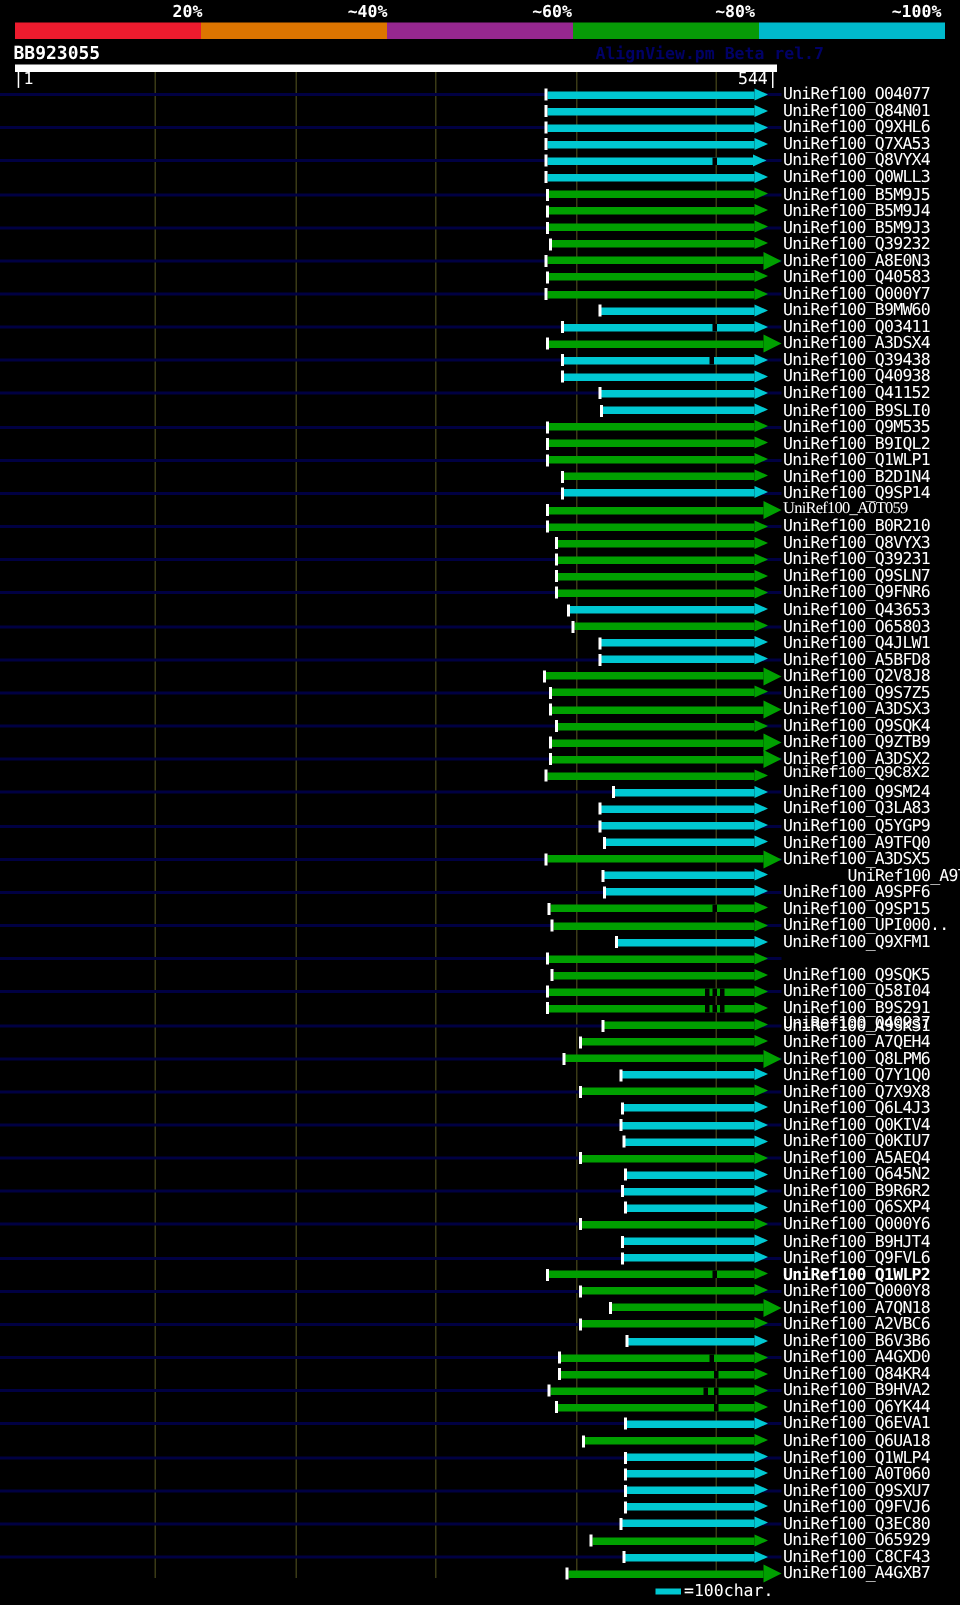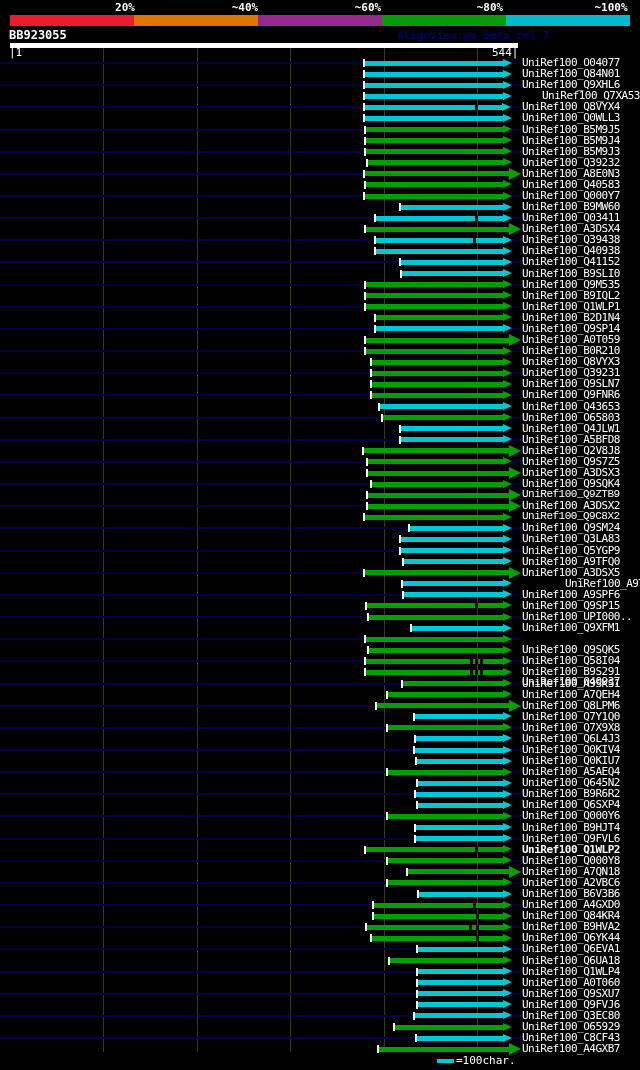--- a/index.html
+++ b/index.html
@@ -65,21 +65,21 @@
       <div class="arrow" style="left: 503.4px; top: 69.6px; border-top: 4.5px solid transparent; border-bottom: 4.5px solid transparent; border-left: 9px solid rgb(0, 200, 210);"></div>
       <div class="hitlabel" style="top: 68.1px;">UniRef100_Q84N01</div>
       <div class="rowline" style="top: 84.2px; width: 521px; background: rgb(0, 0, 66);"></div>
       <div class="bar" style="left: 364.9px; width: 138.5px; top: 82.7px; background: rgb(0, 200, 210);"></div>
       <div class="tick" style="left: 363.4px; top: 81.2px;"></div>
       <div class="arrow" style="left: 503.4px; top: 80.7px; border-top: 4.5px solid transparent; border-bottom: 4.5px solid transparent; border-left: 9px solid rgb(0, 200, 210);"></div>
       <div class="hitlabel" style="top: 79.2px;">UniRef100_Q9XHL6</div>
       <div class="bar" style="left: 364.9px; width: 138.5px; top: 93.7px; background: rgb(0, 200, 210);"></div>
       <div class="tick" style="left: 363.4px; top: 92.2px;"></div>
       <div class="arrow" style="left: 503.4px; top: 91.7px; border-top: 4.5px solid transparent; border-bottom: 4.5px solid transparent; border-left: 9px solid rgb(0, 200, 210);"></div>
-      <div class="hitlabel" style="top: 90.2px; margin-left: 20px;">UniRef100_Q7XA53</div>
+      <div class="hitlabel" style="top: 90.2px;">UniRef100_Q7XA53</div>
       <div class="rowline" style="top: 106.3px; width: 521px; background: rgb(0, 0, 66);"></div>
       <div class="bar" style="left: 364.9px; width: 136.7px; top: 104.8px; background: rgb(0, 200, 210);"></div>
       <div class="tick" style="left: 363.4px; top: 103.3px;"></div>
       <div class="gapmark" style="left: 475px; top: 104.8px;"></div>
       <div class="arrow" style="left: 501.5px; top: 102.8px; border-top: 4.5px solid transparent; border-bottom: 4.5px solid transparent; border-left: 9px solid rgb(0, 200, 210);"></div>
       <div class="hitlabel" style="top: 101.3px;">UniRef100_Q8VYX4</div>
       <div class="bar" style="left: 364.9px; width: 138.5px; top: 115.9px; background: rgb(0, 200, 210);"></div>
       <div class="tick" style="left: 363.4px; top: 114.4px;"></div>
       <div class="arrow" style="left: 503.4px; top: 113.9px; border-top: 4.5px solid transparent; border-bottom: 4.5px solid transparent; border-left: 9px solid rgb(0, 200, 210);"></div>
       <div class="hitlabel" style="top: 112.4px;">UniRef100_Q0WLL3</div>
@@ -167,21 +167,21 @@
       <div class="arrow" style="left: 503.4px; top: 313.3px; border-top: 4.5px solid transparent; border-bottom: 4.5px solid transparent; border-left: 9px solid rgb(0, 160, 0);"></div>
       <div class="hitlabel" style="top: 311.8px;">UniRef100_B2D1N4</div>
       <div class="rowline" style="top: 327.9px; width: 521px; background: rgb(0, 0, 66);"></div>
       <div class="bar" style="left: 375.1px; width: 128.3px; top: 326.4px; background: rgb(0, 200, 210);"></div>
       <div class="tick" style="left: 373.6px; top: 324.9px;"></div>
       <div class="arrow" style="left: 503.4px; top: 324.4px; border-top: 4.5px solid transparent; border-bottom: 4.5px solid transparent; border-left: 9px solid rgb(0, 200, 210);"></div>
       <div class="hitlabel" style="top: 322.9px;">UniRef100_Q9SP14</div>
       <div class="bar" style="left: 365.8px; width: 143px; top: 337.5px; background: rgb(0, 160, 0);"></div>
       <div class="tick" style="left: 364.3px; top: 336px;"></div>
       <div class="arrow" style="left: 508.8px; top: 334px; border-top: 6px solid transparent; border-bottom: 6px solid transparent; border-left: 12px solid rgb(0, 160, 0);"></div>
-      <div class="hitlabel" style="top: 334px;">UniRef100_A0T059</div>
+      <div class="hitlabel" style="top: 334px; font-family: Liberation Serif, serif;">UniRef100_A0T059</div>
       <div class="rowline" style="top: 350.1px; width: 521px; background: rgb(0, 0, 66);"></div>
       <div class="bar" style="left: 365.8px; width: 137.6px; top: 348.6px; background: rgb(0, 160, 0);"></div>
       <div class="tick" style="left: 364.3px; top: 347.1px;"></div>
       <div class="arrow" style="left: 503.4px; top: 346.6px; border-top: 4.5px solid transparent; border-bottom: 4.5px solid transparent; border-left: 9px solid rgb(0, 160, 0);"></div>
       <div class="hitlabel" style="top: 345.1px;">UniRef100_B0R210</div>
       <div class="bar" style="left: 371.4px; width: 132px; top: 359.7px; background: rgb(0, 160, 0);"></div>
       <div class="tick" style="left: 369.9px; top: 358.2px;"></div>
       <div class="arrow" style="left: 503.4px; top: 357.7px; border-top: 4.5px solid transparent; border-bottom: 4.5px solid transparent; border-left: 9px solid rgb(0, 160, 0);"></div>
       <div class="hitlabel" style="top: 356.2px;">UniRef100_Q8VYX3</div>
       <div class="rowline" style="top: 372.2px; width: 521px; background: rgb(0, 0, 66);"></div>
@@ -230,21 +230,21 @@
       <div class="arrow" style="left: 508.8px; top: 467px; border-top: 6px solid transparent; border-bottom: 6px solid transparent; border-left: 12px solid rgb(0, 160, 0);"></div>
       <div class="hitlabel" style="top: 467px;">UniRef100_A3DSX3</div>
       <div class="rowline" style="top: 483px; width: 521px; background: rgb(0, 0, 66);"></div>
       <div class="bar" style="left: 371.4px; width: 132px; top: 481.5px; background: rgb(0, 160, 0);"></div>
       <div class="tick" style="left: 369.9px; top: 480px;"></div>
       <div class="arrow" style="left: 503.4px; top: 479.5px; border-top: 4.5px solid transparent; border-bottom: 4.5px solid transparent; border-left: 9px solid rgb(0, 160, 0);"></div>
       <div class="hitlabel" style="top: 478px;">UniRef100_Q9SQK4</div>
       <div class="bar" style="left: 367.7px; width: 141.1px; top: 492.6px; background: rgb(0, 160, 0);"></div>
       <div class="tick" style="left: 366.2px; top: 491.1px;"></div>
       <div class="arrow" style="left: 508.8px; top: 489.1px; border-top: 6px solid transparent; border-bottom: 6px solid transparent; border-left: 12px solid rgb(0, 160, 0);"></div>
-      <div class="hitlabel" style="top: 489.1px; font-family: Liberation Mono, monospace;">UniRef100_Q9ZTB9</div>
+      <div class="hitlabel" style="top: 489.1px;">UniRef100_Q9ZTB9</div>
       <div class="rowline" style="top: 505.2px; width: 521px; background: rgb(0, 0, 66);"></div>
       <div class="bar" style="left: 367.7px; width: 141.1px; top: 503.7px; background: rgb(0, 160, 0);"></div>
       <div class="tick" style="left: 366.2px; top: 502.2px;"></div>
       <div class="arrow" style="left: 508.8px; top: 500.2px; border-top: 6px solid transparent; border-bottom: 6px solid transparent; border-left: 12px solid rgb(0, 160, 0);"></div>
       <div class="hitlabel" style="top: 500.2px;">UniRef100_A3DSX2</div>
       <div class="bar" style="left: 364.9px; width: 138.5px; top: 514.8px; background: rgb(0, 160, 0);"></div>
       <div class="tick" style="left: 363.4px; top: 513.3px;"></div>
       <div class="arrow" style="left: 503.4px; top: 512.8px; border-top: 4.5px solid transparent; border-bottom: 4.5px solid transparent; border-left: 9px solid rgb(0, 160, 0);"></div>
       <div class="hitlabel" style="top: 511.3px; font-family: Liberation Mono, monospace;">UniRef100_Q9C8X2</div>
       <div class="rowline" style="top: 527.4px; width: 521px; background: rgb(0, 0, 66);"></div>

